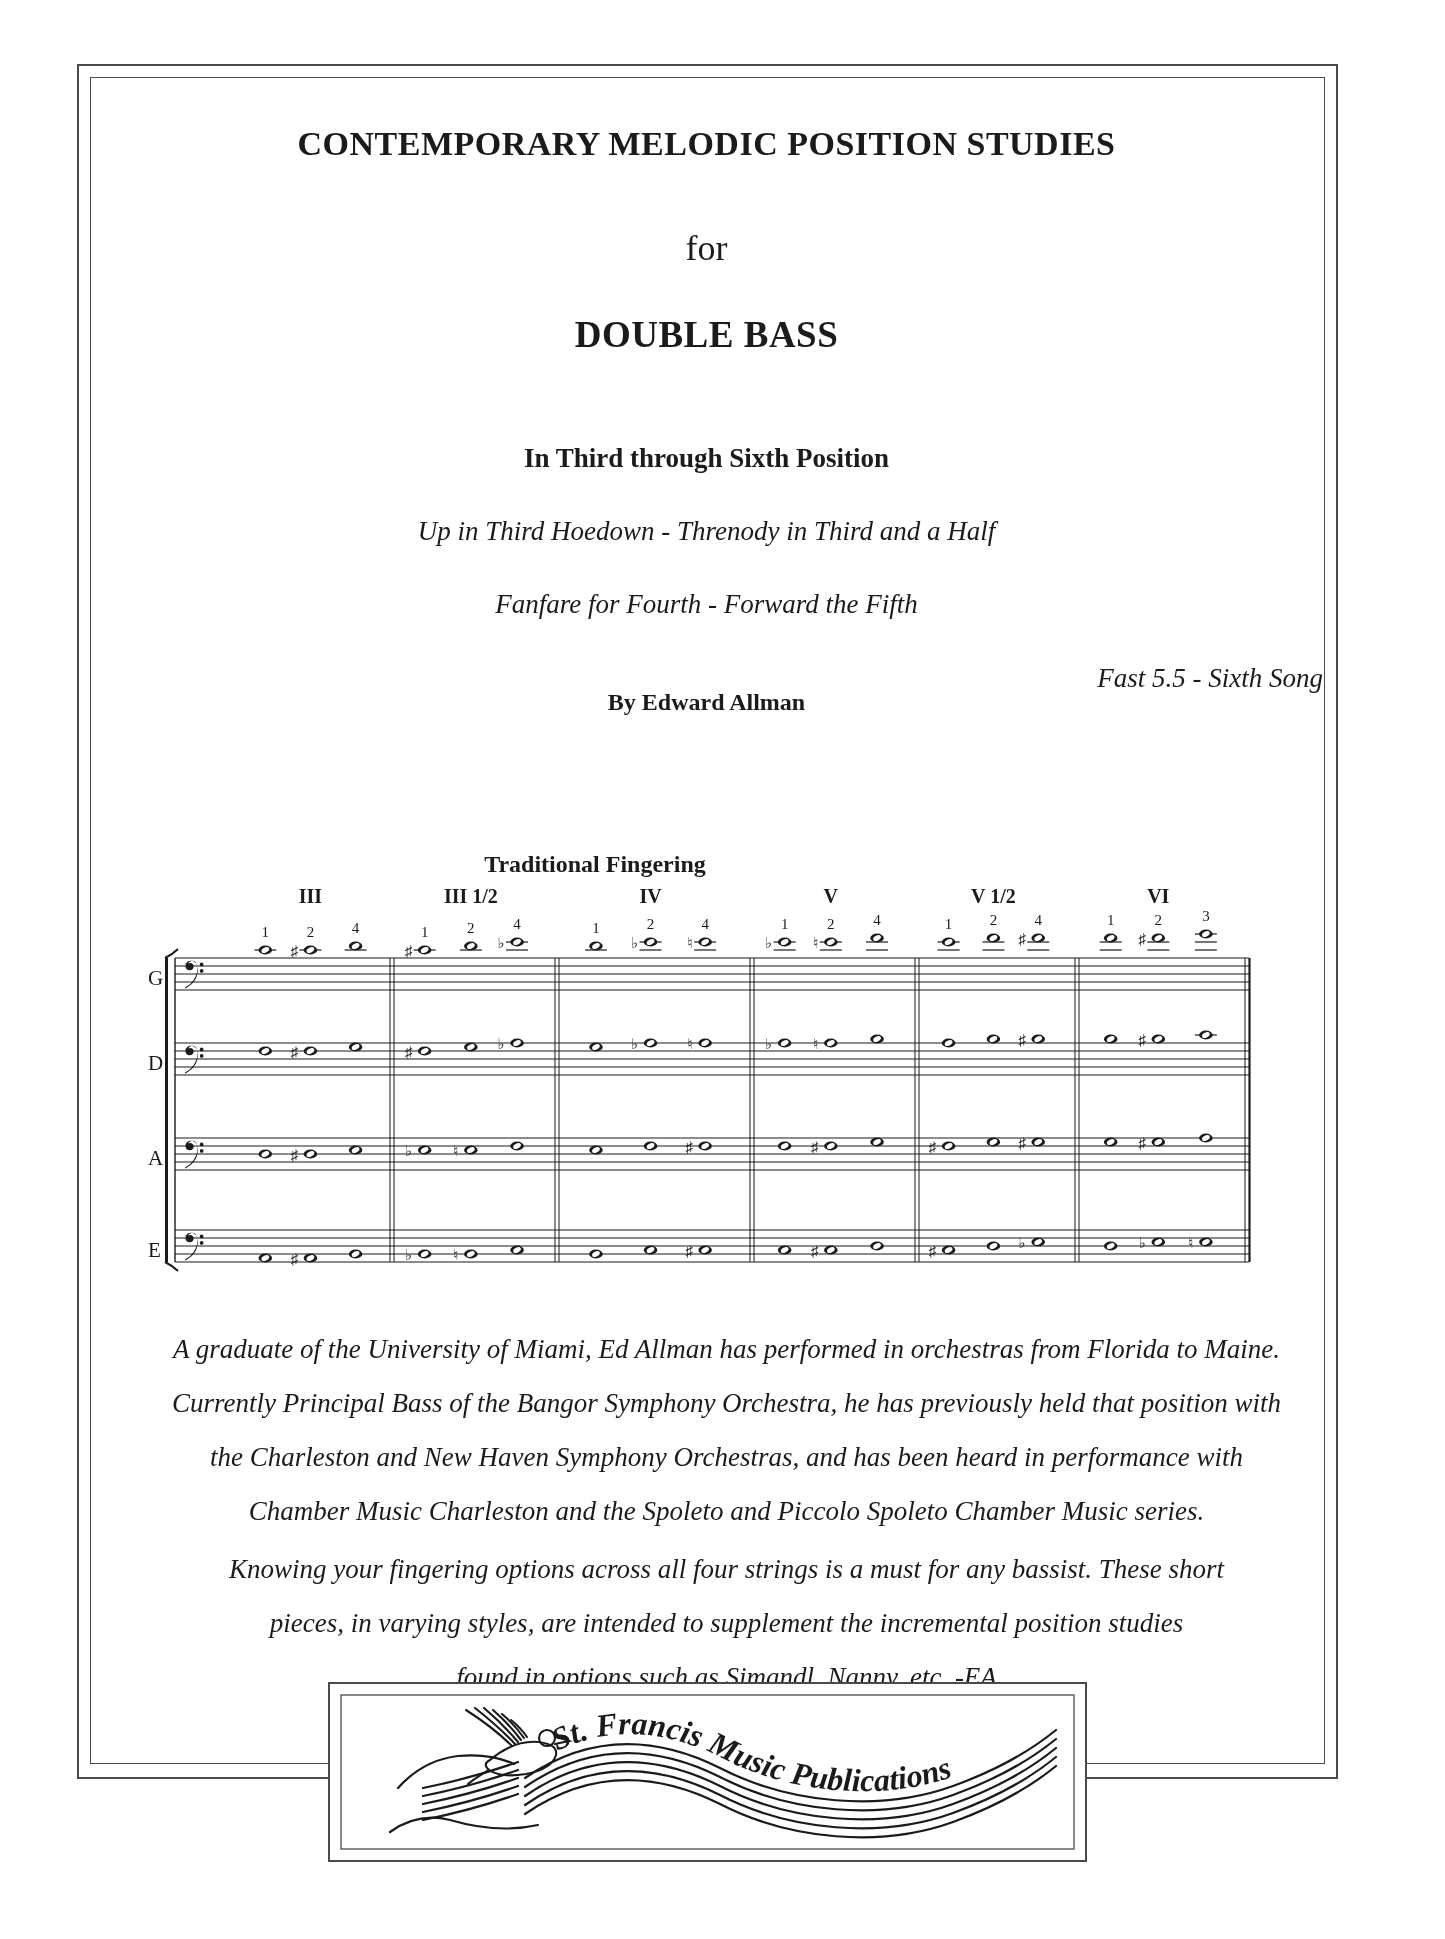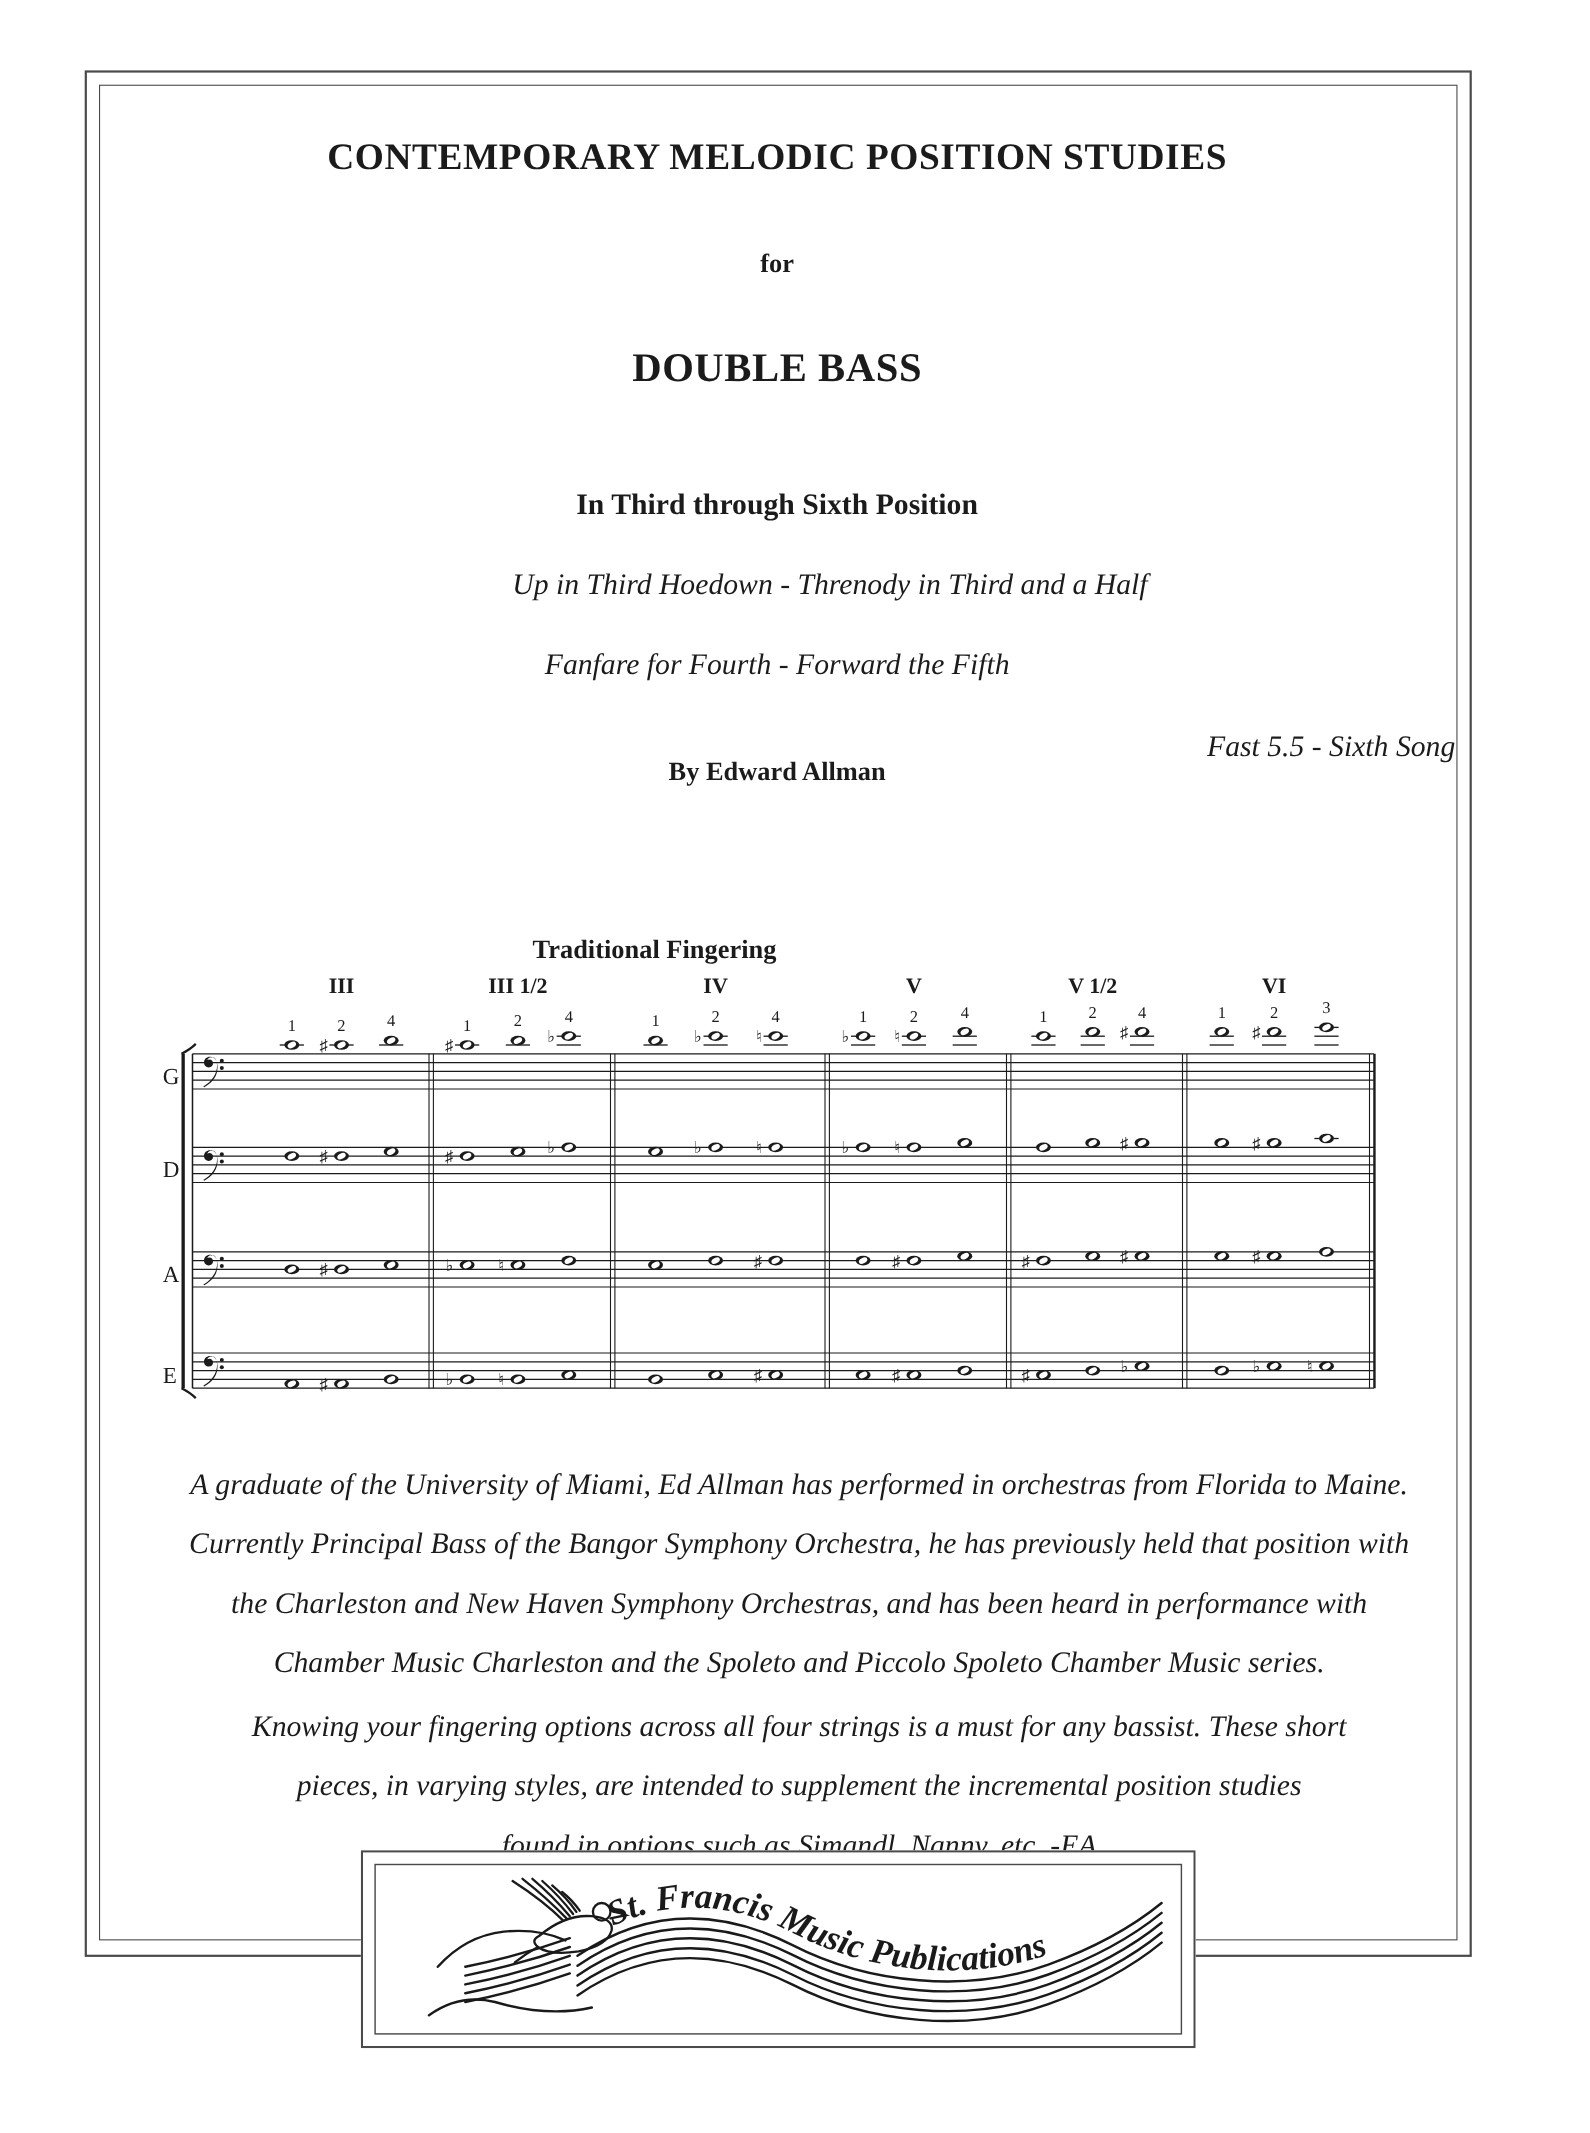--- a/index.html
+++ b/index.html
@@ -3,24 +3,24 @@
 <meta charset="utf-8">
 <style>
   html,body{margin:0;padding:0;background:#fff;}
   #page{position:relative;width:1445px;height:1939px;background:#fff;overflow:hidden;
         font-family:"Liberation Serif", serif;color:#1b1b1b;}
   .frame{position:absolute;background:transparent;}
   #frame-outer{left:77px;top:64px;width:1257px;height:1711px;border:2px solid #4a4a4a;}
   #frame-inner{left:90px;top:77px;width:1233px;height:1685px;border:1.5px solid #4a4a4a;}
   .cblock{position:absolute;left:90px;width:1233px;text-align:center;margin-top:13px;}
   .title{top:112px;font-size:34px;font-weight:bold;letter-spacing:.5px;}
-  .fortext{top:214px;font-size:24px;font-weight:bold;}
+  .fortext{top:214px;font-size:36px;font-weight:normal;}
   .instrument{top:300px;font-size:37px;font-weight:bold;letter-spacing:.5px;}
   .subtitle{top:430px;font-size:27px;font-weight:bold;}
-  .piece1{top:503px;font-size:27px;font-style:italic;padding-left:48px;}
+  .piece1{top:503px;font-size:27px;font-style:italic;}
   .piece2{top:576px;font-size:27px;font-style:italic;}
   .piece3{top:650px;font-size:27px;font-style:italic;text-align:right;}
   .byline{top:676px;font-size:24px;font-weight:bold;}
   .tradheading{top:838px;left:80px;width:1030px;font-size:24px;font-weight:bold;}
   #music-diagram{position:absolute;left:130px;top:875px;width:1150px;height:405px;}
   .para{position:absolute;left:110px;width:1233px;text-align:center;
         font-size:27px;font-style:italic;line-height:54px;}
   #bio-paragraph{top:1322px;}
   #note-paragraph{top:1542px;}
   #publisher-logo{position:absolute;left:328px;top:1682px;width:759px;height:180px;background:#fff;}

